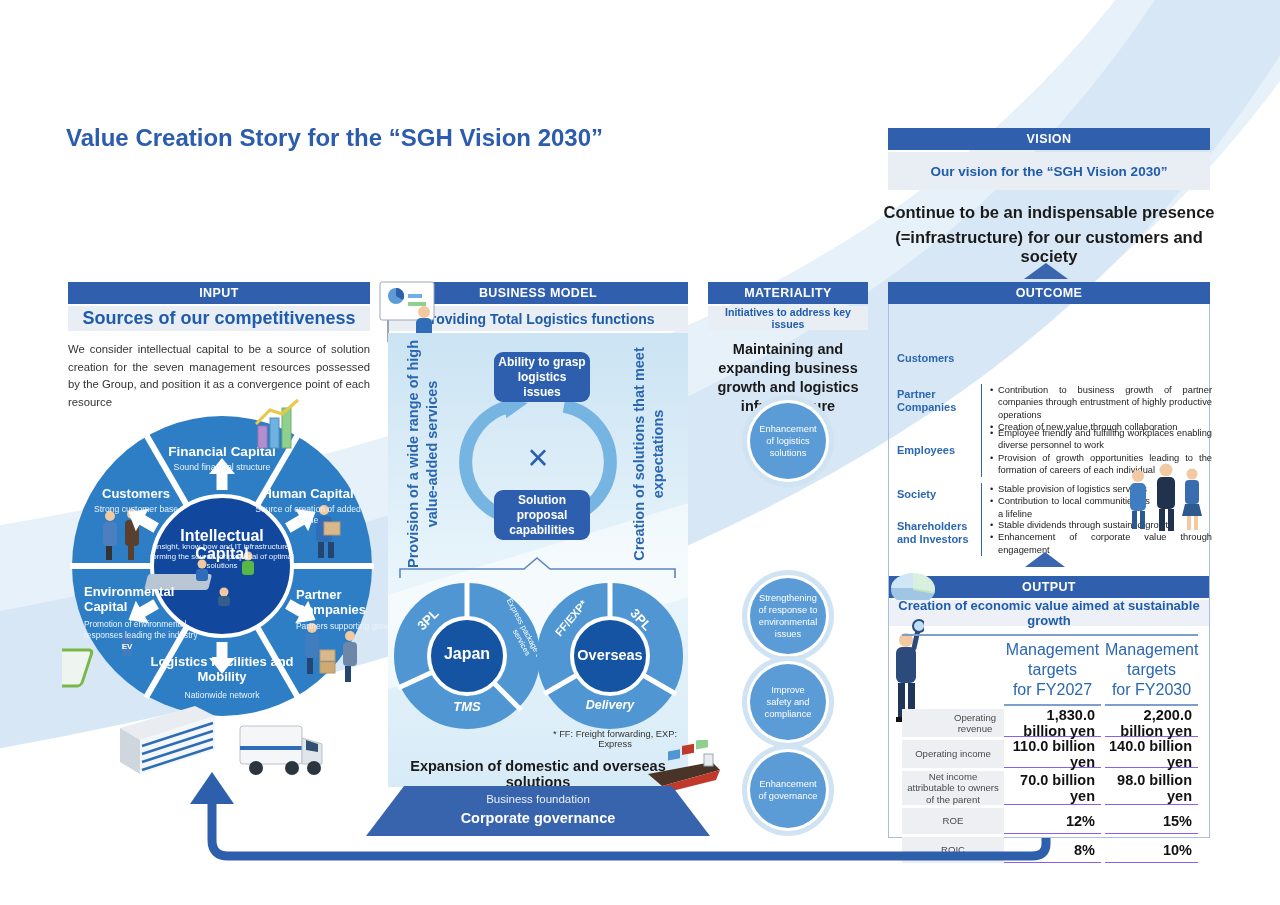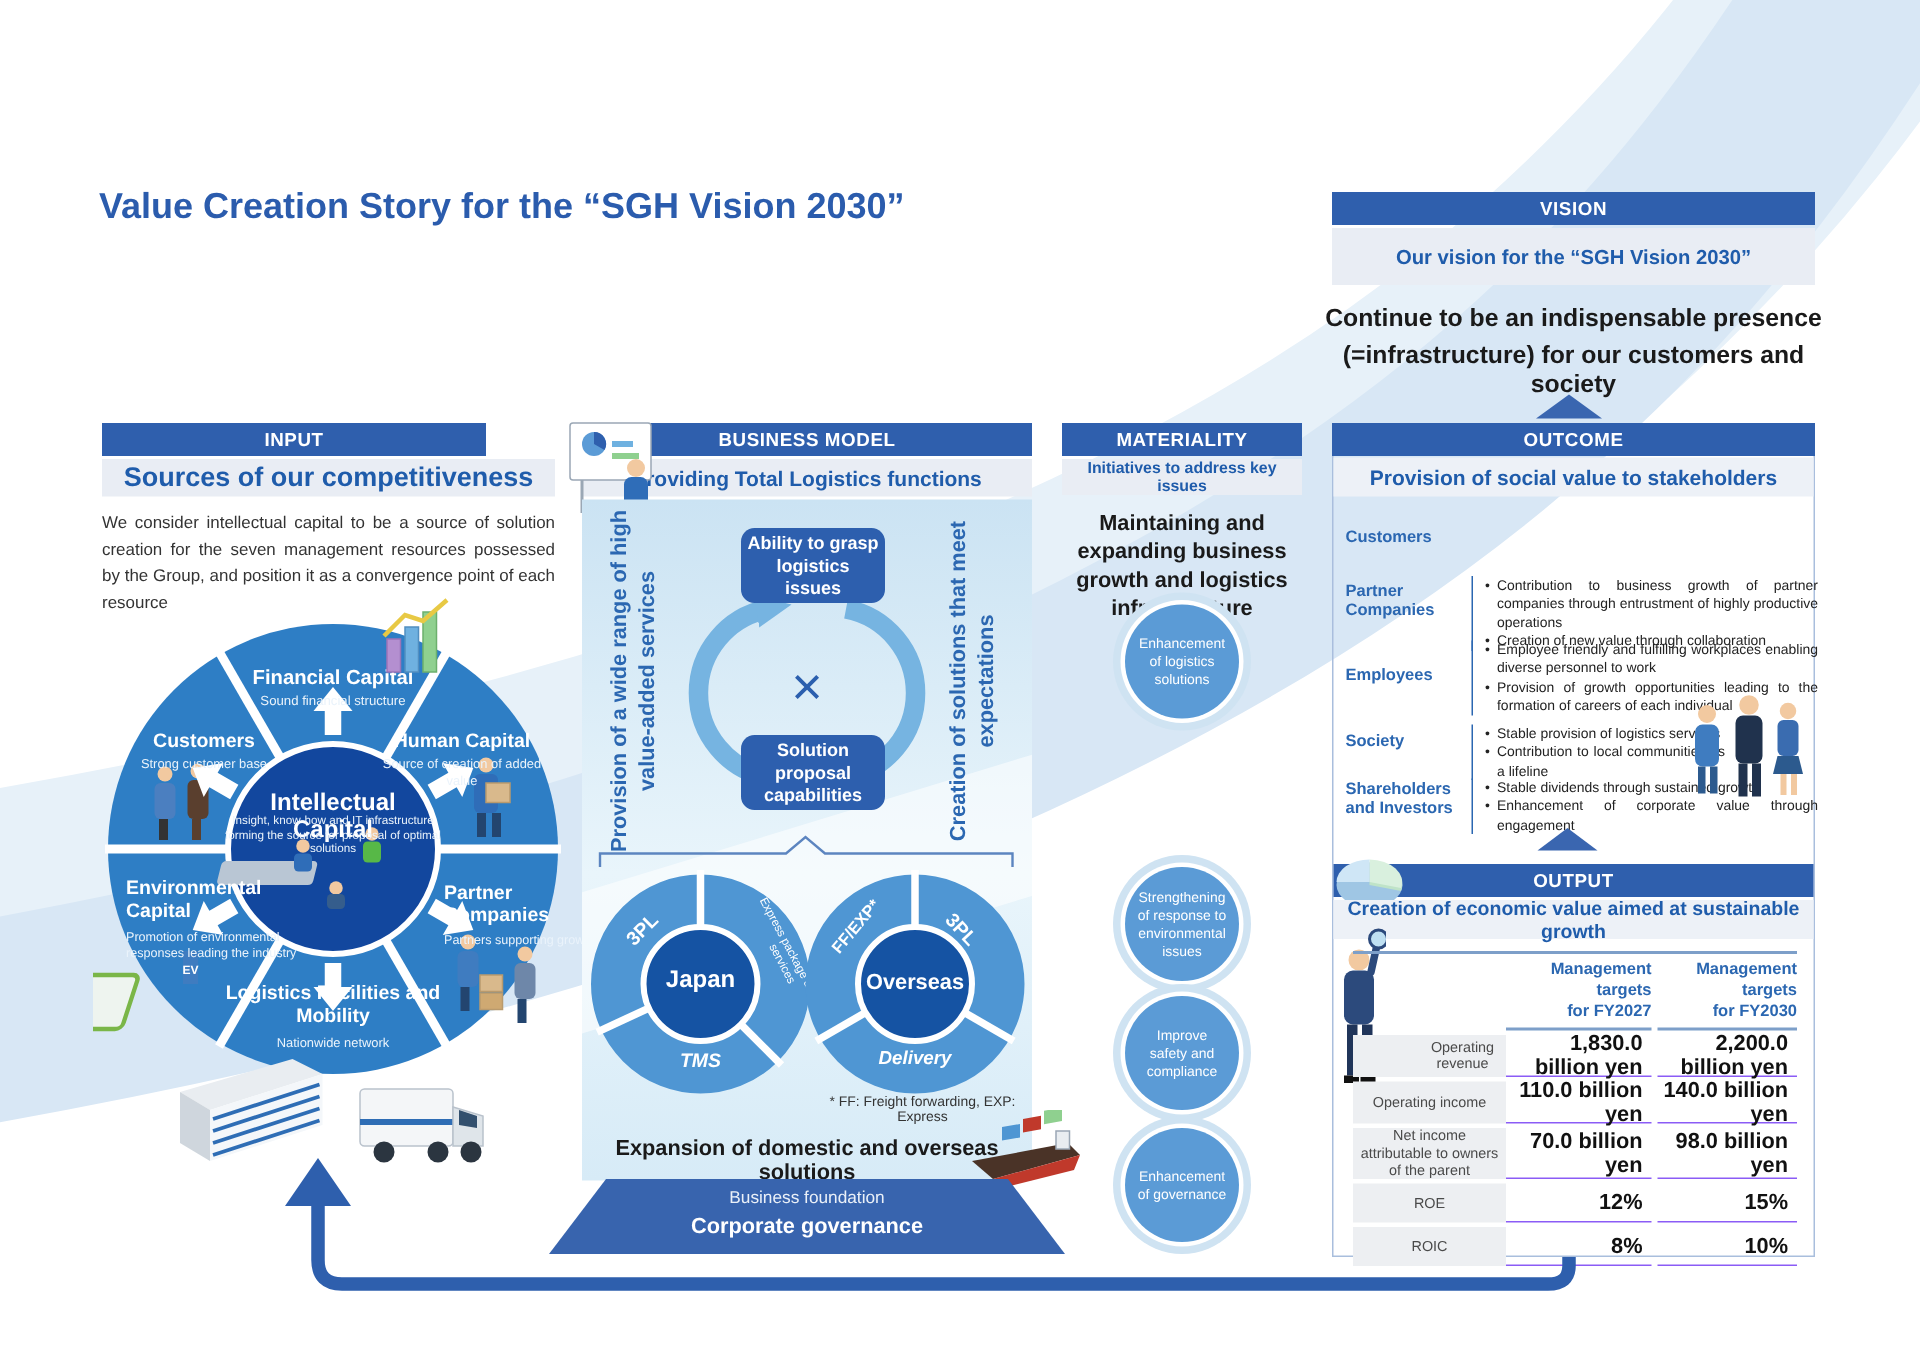--- a/index.html
+++ b/index.html
@@ -14,21 +14,21 @@
   .seg-desc{color:#eaf3fb;text-align:center;line-height:1.25;}
   .vtext{color:#2b67b1;font-weight:bold;font-size:14.5px;text-align:center;line-height:1.3;transform:rotate(-90deg);}
   .cyclebox{background:#2d5fae;border-radius:9px;color:#fff;font-weight:bold;font-size:12px;
             display:flex;align-items:center;justify-content:center;text-align:center;line-height:1.25;padding:4px;}
   .mcircle{border-radius:50%;background:#5b9bd6;color:#fff;display:flex;align-items:center;justify-content:center;
            text-align:center;font-size:9.3px;line-height:1.3;box-shadow:0 0 0 3px #fff,0 0 0 8px #cfe3f2;padding:8px;box-sizing:border-box;}
   .stk-label{color:#2b67b1;font-weight:bold;font-size:11px;line-height:1.2;text-align:left;}
   .stk-points{border-left:1.5px solid #2b67b1;padding-left:8px;font-size:9.3px;color:#222;line-height:1.34;text-align:justify;}
   .stk-points div{position:relative;padding-left:8px;}
   .stk-points div::before{content:"•";position:absolute;left:0;top:0;}
-  .tbl-colhdr{color:#2b67b1;font-weight:bold;font-size:11px;text-align:right;line-height:1.25;}
+  .tbl-colhdr{color:#2b67b1;font-weight:normal;font-size:16px;text-align:center;line-height:1.25;}
   .tbl-label{background:#edeff2;color:#4a4a4a;font-size:9.6px;display:flex;align-items:center;justify-content:center;
              text-align:center;line-height:1.2;padding:2px 4px;box-sizing:border-box;}
   .tbl-val{font-weight:bold;font-size:14.5px;color:#111;text-align:right;border-bottom:1px solid #8b5cf6;
            display:flex;align-items:center;justify-content:flex-end;padding-right:6px;box-sizing:border-box;}
   .donut-label{color:#fff;font-weight:bold;text-align:center;}
 </style>
 </head>
 <body>
 
 <div id="canvas">
@@ -39,21 +39,21 @@
   </svg>
 
   <div class="abs" style="left:66px;top:124px;width:620px;font-size:24px;font-weight:bold;color:#2b5cad;">Value Creation Story for the “SGH Vision 2030”</div>
 
   <div class="abs hdr" style="left:888px;top:128px;width:322px;height:22px;">VISION</div>
   <div class="abs sub" style="left:888px;top:152px;width:322px;height:38px;font-size:13.5px;">Our vision for the “SGH Vision 2030”</div>
   <div class="abs" style="left:880px;top:203px;width:338px;text-align:center;font-size:16.5px;font-weight:bold;color:#1a1a1a;">Continue to be an indispensable presence</div>
   <div class="abs" style="left:880px;top:228px;width:338px;text-align:center;font-size:16.5px;font-weight:bold;color:#1a1a1a;">(=infrastructure) for our customers and society</div>
   <div class="abs tri-up" style="left:1024px;top:263px;"></div>
 
-  <div class="abs hdr" style="left:68px;top:282px;width:256px;height:22px;">INPUT</div>
+  <div class="abs hdr" style="left:68px;top:282px;width:302px;height:22px;">INPUT</div>
   <div class="abs sub" style="left:68px;top:306px;width:302px;height:25px;font-size:18px;">Sources of our competitiveness</div>
   <div class="abs" style="left:68px;top:341px;width:302px;font-size:11.3px;color:#333;line-height:1.55;text-align:justify;">We consider intellectual capital to be a source of solution creation for the seven management resources possessed by the Group, and position it as a convergence point of each resource</div>
 
   <svg class="abs" style="left:62px;top:406px;" width="320" height="320" viewBox="0 0 320 320">
     <circle cx="160" cy="160" r="150" fill="#2e7ec5"></circle>
     <g stroke="#fff" stroke-width="6">
       <line x1="160" y1="160" x2="84" y2="28.4"></line>
       <line x1="160" y1="160" x2="236" y2="28.4"></line>
       <line x1="160" y1="160" x2="312" y2="160"></line>
       <line x1="160" y1="160" x2="236" y2="291.6"></line>
@@ -248,21 +248,20 @@
   <div class="abs hdr" style="left:708px;top:282px;width:160px;height:22px;">MATERIALITY</div>
   <div class="abs sub" style="left:708px;top:306px;width:160px;height:24px;font-size:10.6px;">Initiatives to address key issues</div>
   <div class="abs" style="left:704px;top:340px;width:168px;text-align:center;font-size:14.5px;font-weight:bold;color:#1a1a1a;line-height:1.3;">Maintaining and expanding business growth and logistics infrastructure</div>
   <div class="abs mcircle" style="left:750px;top:403px;width:76px;height:76px;">Enhancement of logistics solutions</div>
   <div class="abs mcircle" style="left:750px;top:578px;width:76px;height:76px;">Strengthening of response to environmental issues</div>
   <div class="abs mcircle" style="left:750px;top:664px;width:76px;height:76px;">Improve safety and compliance</div>
   <div class="abs mcircle" style="left:750px;top:752px;width:76px;height:76px;">Enhancement of governance</div>
 
   <div class="abs" style="left:888px;top:282px;width:322px;height:556px;border:1px solid #a9bedd;box-sizing:border-box;"></div>
   <div class="abs hdr" style="left:888px;top:282px;width:322px;height:22px;">OUTCOME</div>
-  <div class="abs sub" style="left:889px;top:305px;width:320px;height:26px;font-size:14px;background:#edf1f7;">Provision of social value to stakeholders</div>
 
   <div class="abs stk-label" style="left:897px;top:352px;width:82px;">Customers</div>
   <div class="abs stk-label" style="left:897px;top:388px;width:82px;">Partner Companies</div>
   <div class="abs stk-points" style="left:981px;top:384px;width:222px;">
     <div>Contribution to business growth of partner companies through entrustment of highly productive operations</div>
     <div>Creation of new value through collaboration</div>
   </div>
   <div class="abs stk-label" style="left:897px;top:444px;width:82px;">Employees</div>
   <div class="abs stk-points" style="left:981px;top:427px;width:222px;">
     <div>Employee friendly and fulfilling workplaces enabling diverse personnel to work</div>

